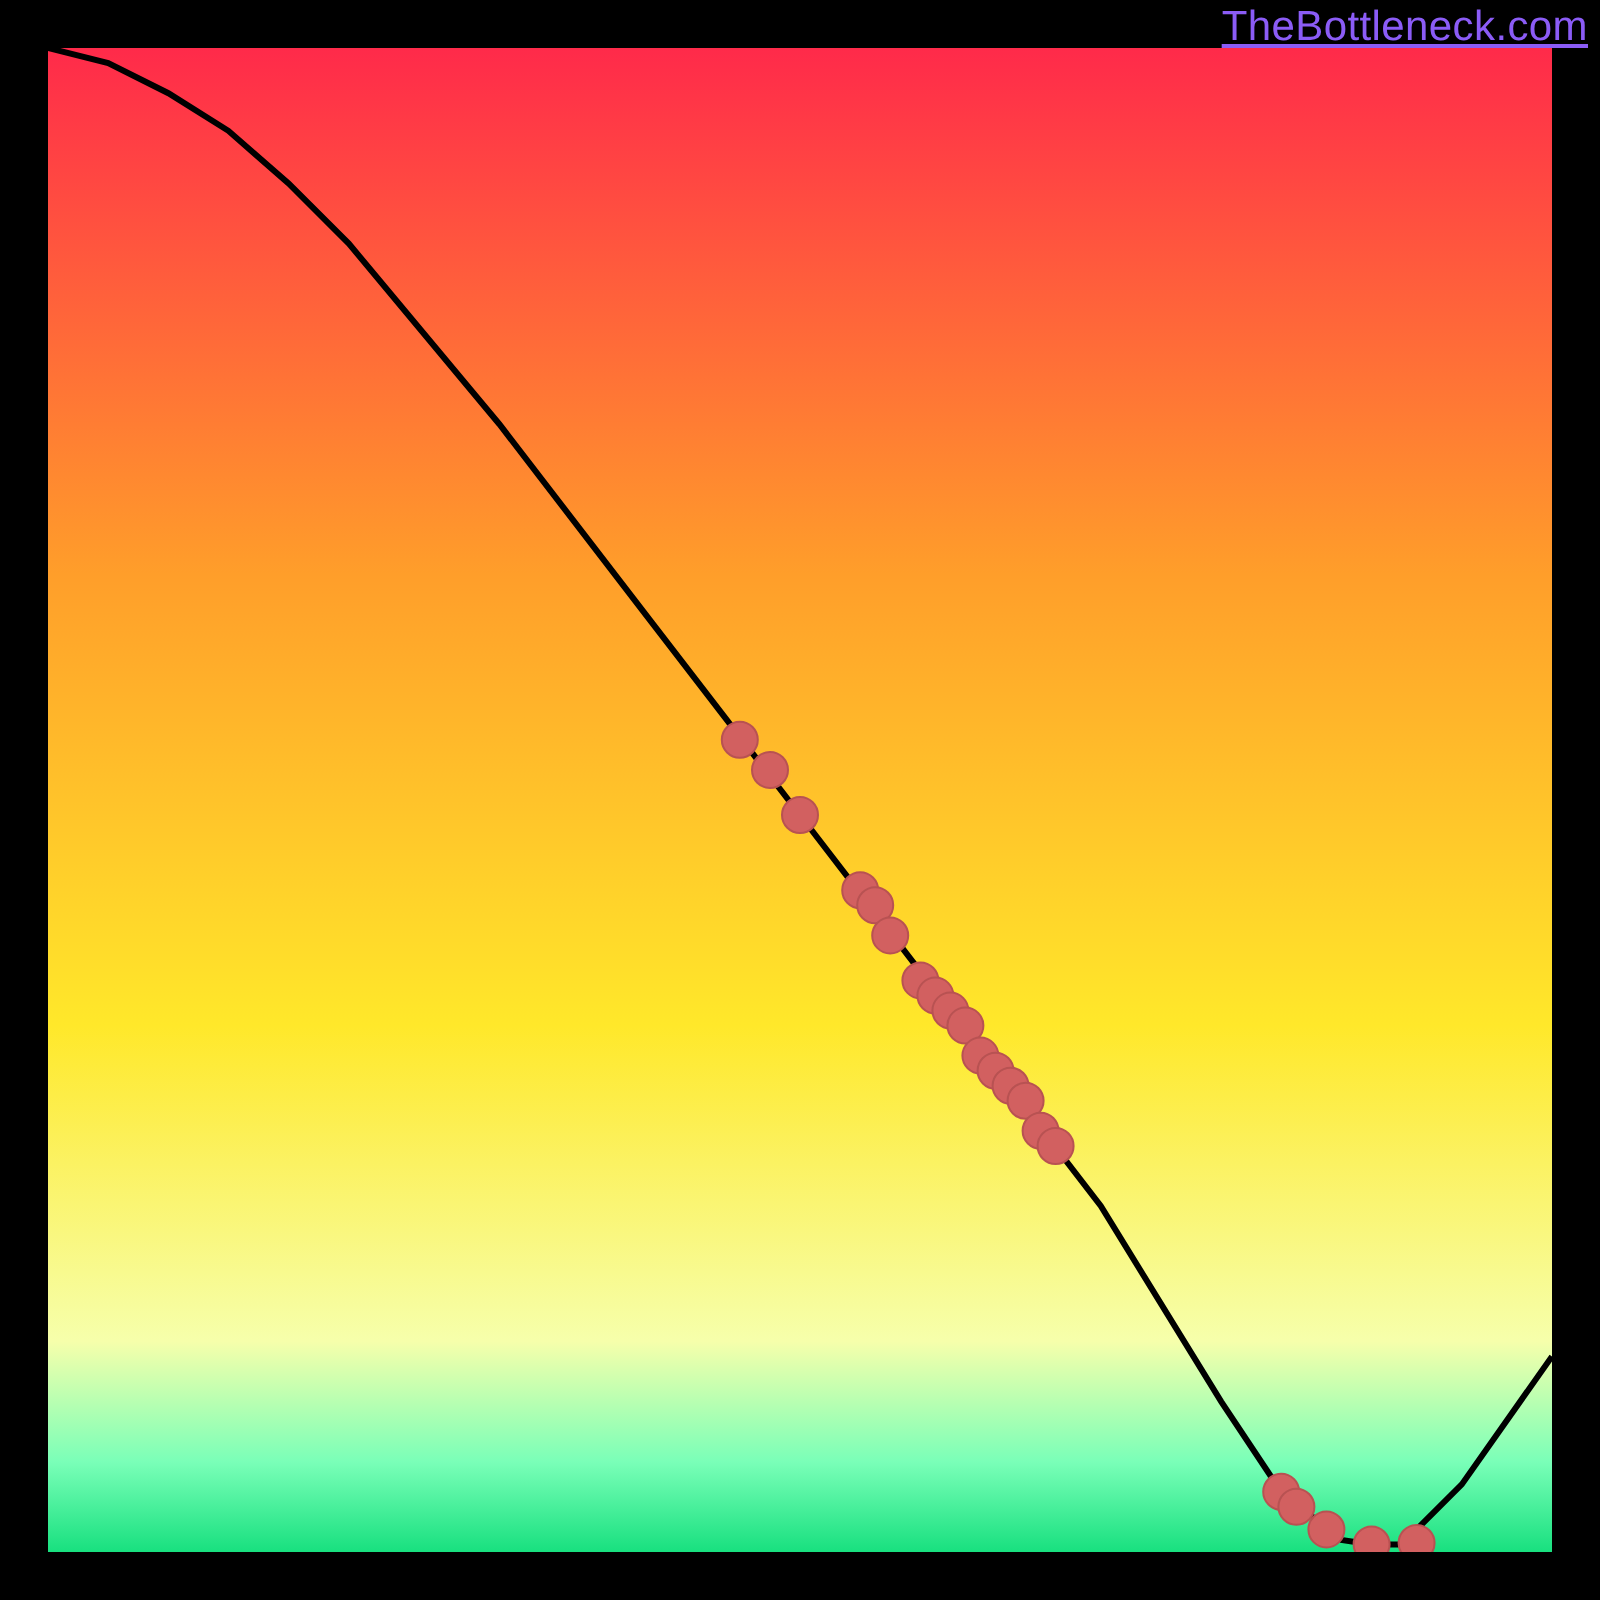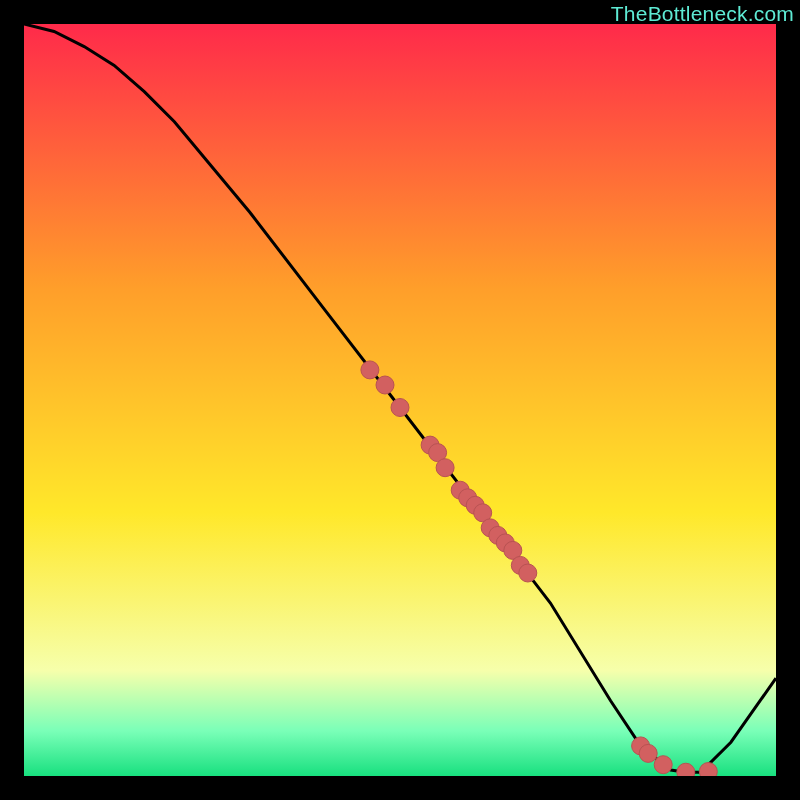--- a/index.html
+++ b/index.html
@@ -8,24 +8,25 @@
     background: #000;
     width: 800px;
     height: 800px;
     position: relative;
     font-family: Arial, sans-serif;
   }
   .watermark {
     position: absolute;
     top: 2px;
     right: 6px;
-    color: #5eead4;
+    color: #8b5cf6;
     font-size: 21px;
     font-weight: 500;
     letter-spacing: 0.2px;
+    text-decoration: underline;
   }
   .plot-area {
     position: absolute;
     top: 24px;
     left: 24px;
     width: 752px;
     height: 752px;
   }
   svg {
     display: block;

